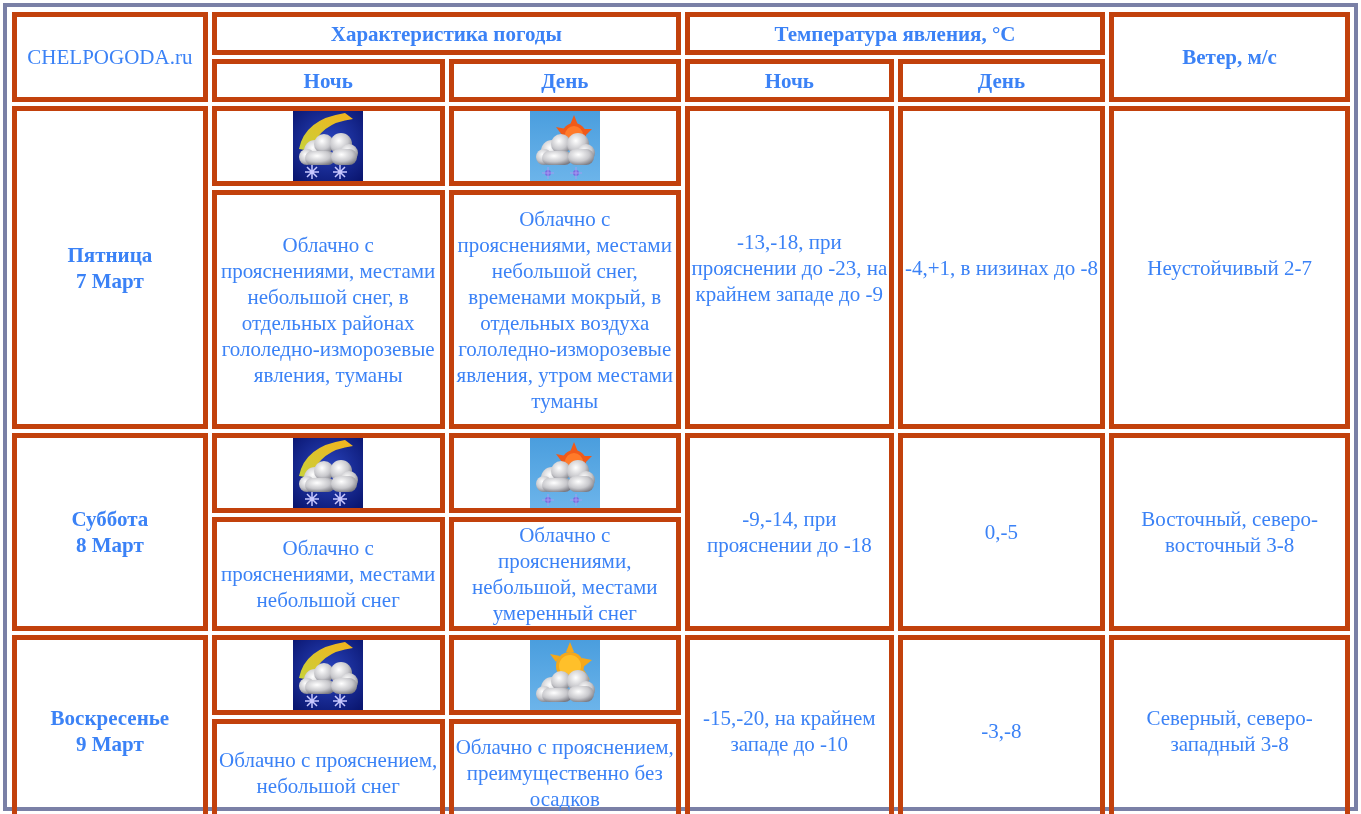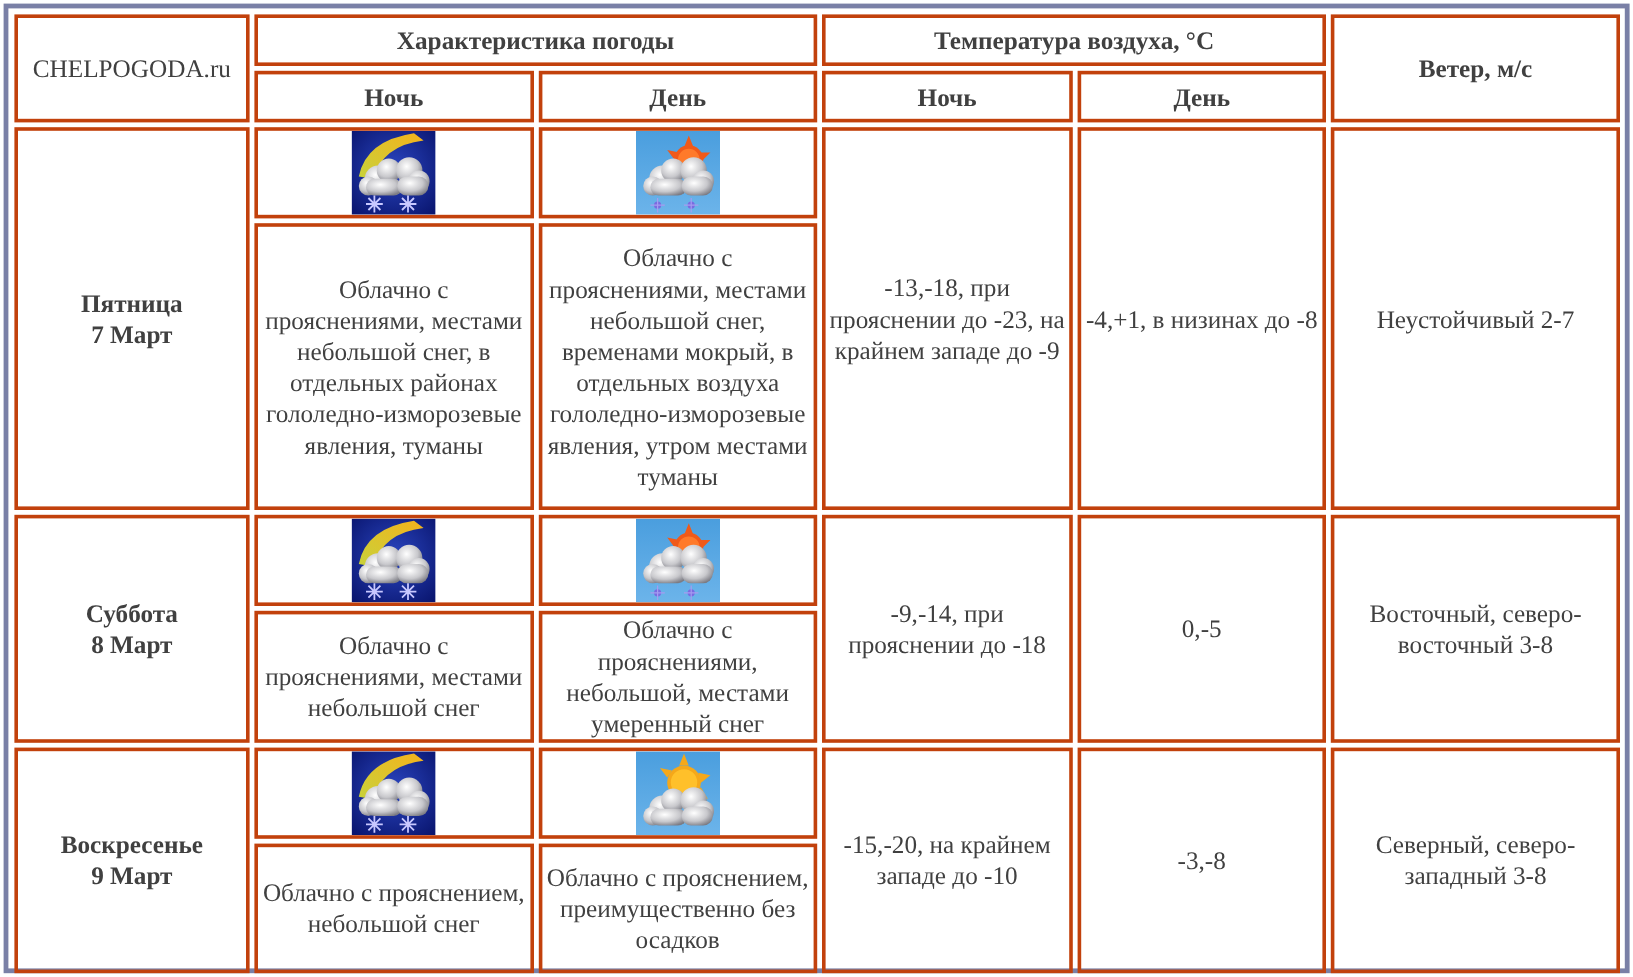--- a/index.html
+++ b/index.html
@@ -14,25 +14,25 @@
     border-bottom: 4px solid #7a80a6;
   }
   table.forecast {
     position: absolute; left: 1px; top: 1px;
     border-collapse: separate;
     border-spacing: 4px;
     table-layout: fixed;
     margin: 0;
   }
   table.forecast td {
-    border: 3px solid #c2410c;
+    border: 5px solid #c2410c;
     padding: 0;
     text-align: center;
     vertical-align: middle;
-    color: #404040;
+    color: #3b82f6;
     font-family: "Liberation Serif", "DejaVu Serif", serif;
     font-size: 21px;
     line-height: 26px;
     overflow: hidden;
   }
   td.hdr { font-weight: bold; font-size: 21px; }
   td.brand { font-weight: normal; font-size: 19px; letter-spacing: 0; }
   td.day { font-weight: bold; font-size: 21px; }
   .icon { display: inline-block; width: 70px; height: 70px; vertical-align: middle; }
   .icon svg { width: 70px; height: 70px; display: block; }
@@ -78,21 +78,21 @@
     <col style="width:234px">
     <col style="width:233px">
     <col style="width:210px">
     <col style="width:209px">
     <col style="width:242px">
   </colgroup>
   <tbody>
         <tr style="height:43px">
     <td class="brand" rowspan="2">CHELPOGODA.ru</td>
     <td class="hdr" colspan="2">Характеристика погоды</td>
-    <td class="hdr" colspan="2">Температура воздуха, °С</td>
+    <td class="hdr" colspan="2">Температура явления, °С</td>
     <td class="hdr" rowspan="2">Ветер, м/с</td>
   </tr>
   <tr style="height:43px">
     <td class="hdr">Ночь</td>
     <td class="hdr">День</td>
     <td class="hdr">Ночь</td>
     <td class="hdr">День</td>
   </tr>
 
   <tr style="height:75px">

